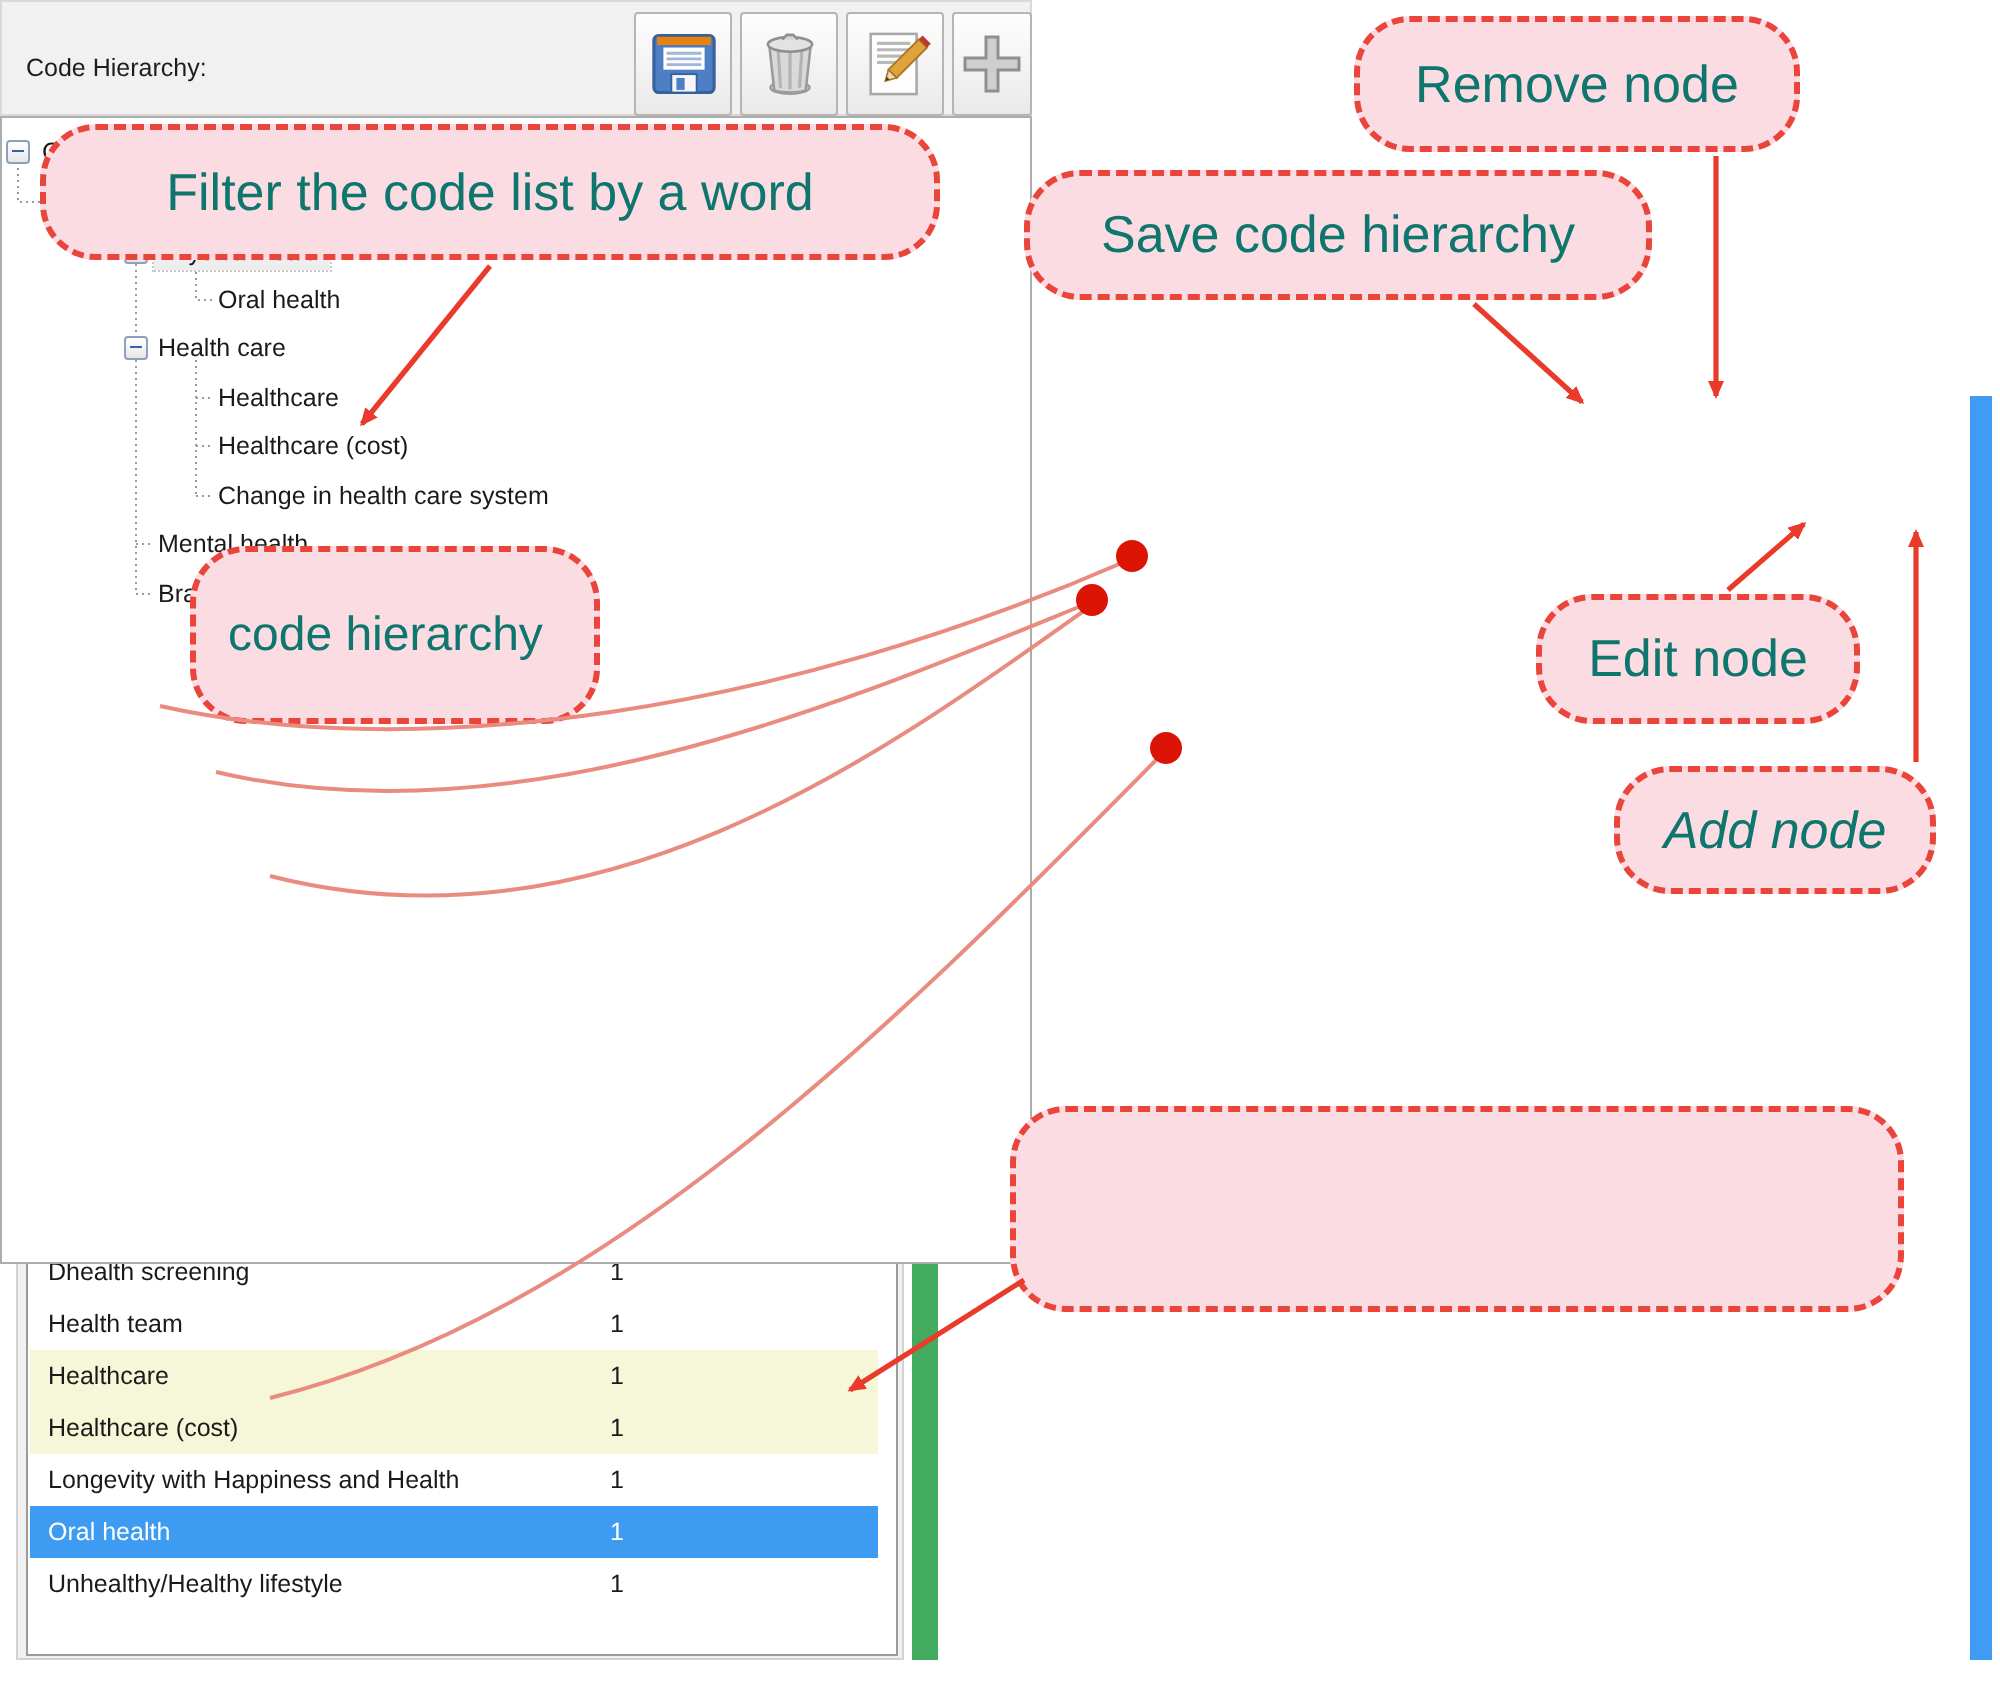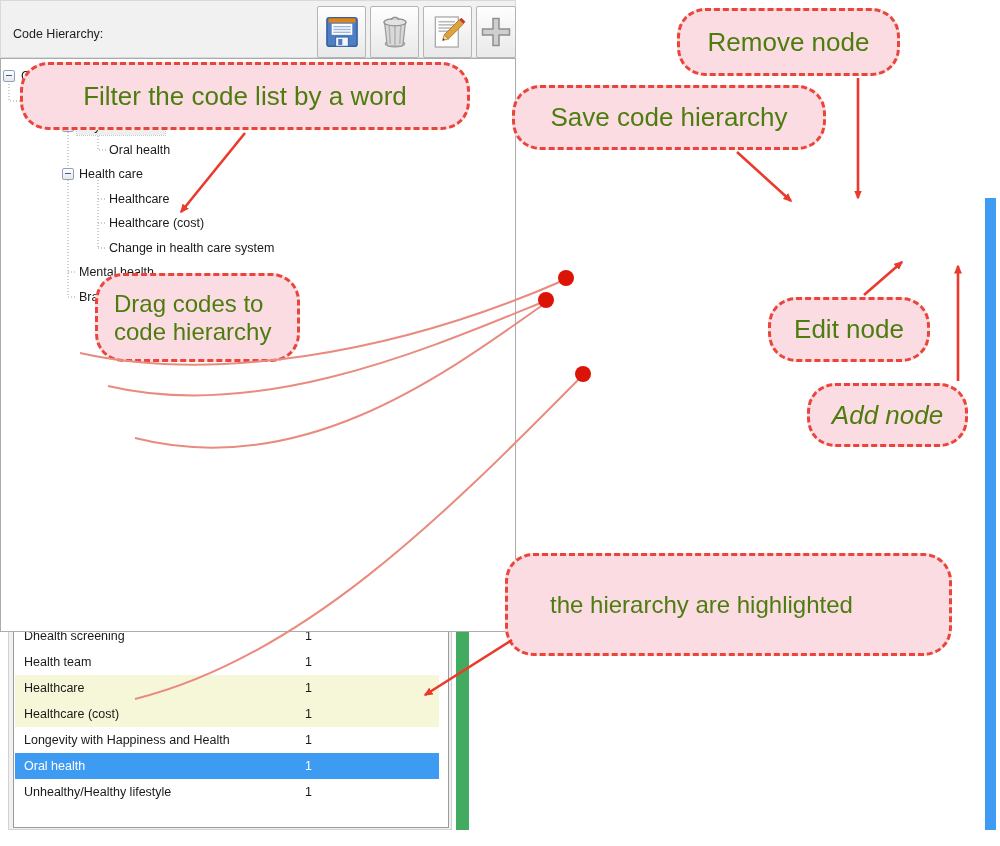--- a/index.html
+++ b/index.html
@@ -42,21 +42,21 @@
             border:1px solid #8fa0bd;border-radius:2px;box-sizing:border-box;}
   .expander::after{content:"";position:absolute;left:2px;right:2px;top:4px;height:1px;background:#3b5fa5;}
 
   
   .tb-btn{position:absolute;top:5px;width:49px;height:52px;background:linear-gradient(#fefefe,#e9e9e9);
           border:1px solid #b5b5b5;border-radius:2px;box-sizing:border-box;display:flex;
           align-items:center;justify-content:center;padding:0;cursor:pointer;}
 
   
   .tip{position:absolute;background:#fbdce2;border:3px dashed #e9453b;border-radius:28px;
-       color:#4d7c0f;display:flex;flex-direction:column;align-items:center;justify-content:center;
+       color:#0f766e;display:flex;flex-direction:column;align-items:center;justify-content:center;
        box-sizing:border-box;z-index:40;}
   .tip .l{white-space:nowrap;}
 
   #overlay{position:absolute;left:0;top:0;width:1000px;height:846px;z-index:50;pointer-events:none;}
   #tree-lines{position:absolute;left:0;top:0;width:516px;height:574px;pointer-events:none;}
 </style>
 </head>
 <body>
 
 <div class="stage">
@@ -243,34 +243,32 @@
 
   <div class="tip" style="left:512px;top:85px;width:314px;height:65px;font-size:26px;">
     <span class="l">Save code hierarchy</span>
   </div>
 
   <div class="tip" style="left:677px;top:8px;width:223px;height:68px;font-size:26px;">
     <span class="l">Remove node</span>
   </div>
 
   <div class="tip" style="left:95px;top:273px;width:205px;height:89px;font-size:24px;align-items:flex-start;padding-left:16px;">
-    <span class="l">Drag codes to</span>
     <span class="l">code hierarchy</span>
   </div>
 
   <div class="tip" style="left:768px;top:297px;width:162px;height:65px;font-size:26px;">
     <span class="l">Edit node</span>
   </div>
 
   <div class="tip" style="left:807px;top:383px;width:161px;height:64px;font-size:26px;font-style:italic;">
     <span class="l">Add node</span>
   </div>
 
   <div class="tip" style="left:505px;top:553px;width:447px;height:103px;font-size:24px;align-items:flex-start;padding-left:42px;">
-    <span class="l">the hierarchy are highlighted</span>
   </div>
 
   <svg id="overlay">
     <defs>
       <marker id="ah" markerWidth="9" markerHeight="8" refX="7.5" refY="4" orient="auto" markerUnits="userSpaceOnUse">
         <polygon points="0,0 9,4 0,8" fill="#e93a2c"></polygon>
       </marker>
     </defs>
 
     <g stroke="#e98b7f" stroke-width="2" fill="none">

